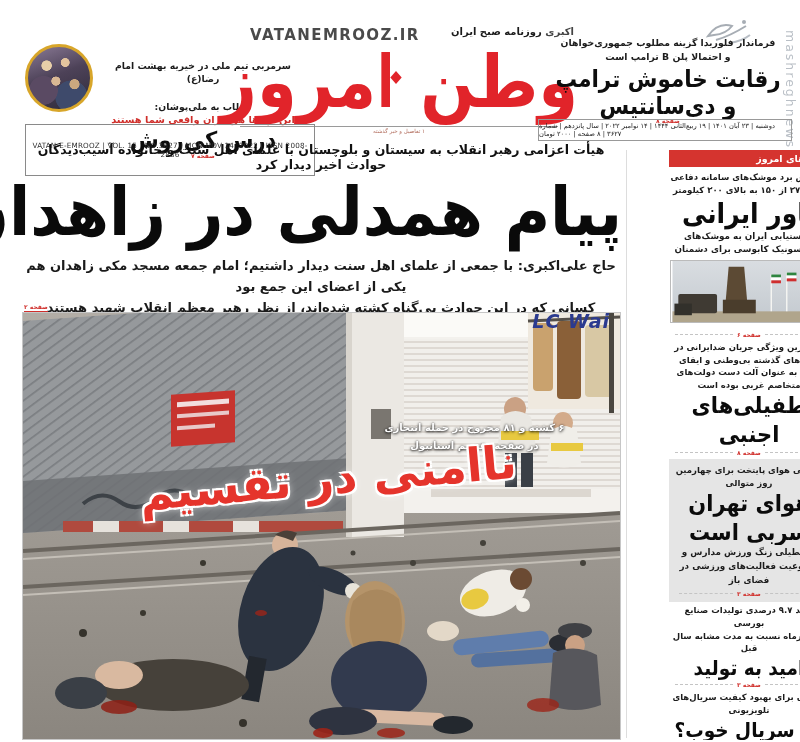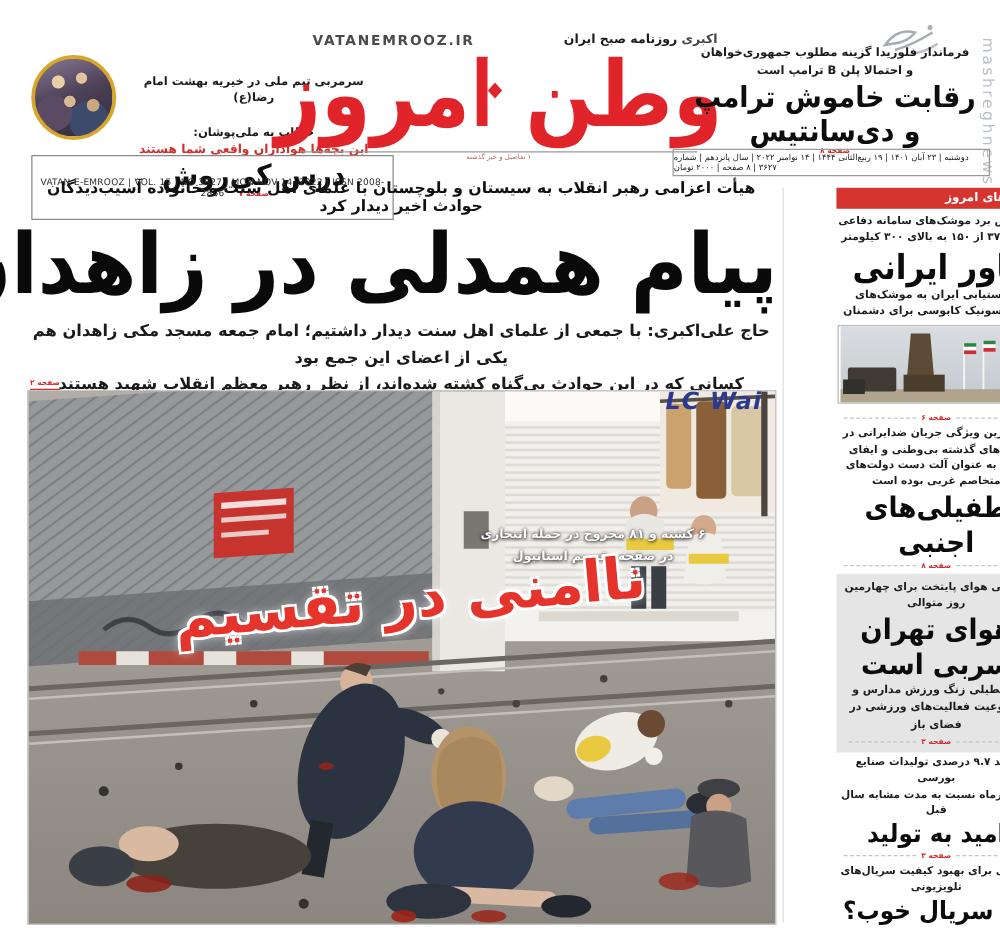--- a/index.html
+++ b/index.html
@@ -24,21 +24,21 @@
                radial-gradient(circle at 70% 80%,#3e4a6b 0 24%,transparent 25%),
                linear-gradient(160deg,#8a7a95 0%,#4d4258 45%,#2e2a3a 100%);}
   .tl-text{flex:1;direction:rtl;text-align:center;padding-top:1px;}
   .tl-kicker{font-size:9.3px;font-weight:bold;color:#1c1c1c;line-height:1.45;margin-top:14px;}
   .tl-red{font-size:9.8px;font-weight:bold;color:#d02f2b;margin-top:1px;}
   .tl-hl{font-size:21px;font-weight:bold;color:#0d0d0d;margin-top:3px;transform:scaleY(1.1);}
   .pgref{font-size:6px;color:#d02f2b;font-weight:bold;}
 
   .mast-center{position:absolute;left:210px;top:26px;width:378px;}
   .mc-row{display:flex;justify-content:space-between;align-items:flex-start;padding:0 14px 0 40px;}
-  .mc-url{font-size:11px;font-weight:bold;color:#4a4a4a;letter-spacing:1.4px;}
+  .mc-url{font-size:15px;font-weight:bold;color:#4a4a4a;letter-spacing:1.4px;}
   .mc-tagline{font-size:10px;font-weight:bold;color:#1b1b1b;direction:rtl;white-space:nowrap;}
   .mc-tagline .dash{color:#444;letter-spacing:-1px;}
   .mc-logo{position:relative;text-align:center;margin-top:-4px;height:84px;line-height:84px;
            font-size:64px;font-weight:bold;color:#e1242a;direction:rtl;transform:scaleY(1.14);
            letter-spacing:-2px;white-space:nowrap;}
   .mc-ornament{position:absolute;left:47.5%;top:10px;width:13px;height:64px;background:#fff;border-radius:6px;}
   .mc-ornament::after{content:"";position:absolute;left:2.5px;top:24px;width:8px;height:8px;
            background:#e1242a;transform:rotate(45deg);}
   .mc-rule{border-top:1px solid #9a9a9a;margin:2px 30px 0 30px;}
   .mc-note{font-size:5.5px;color:#b06a5a;text-align:center;margin-top:1px;direction:rtl;}

